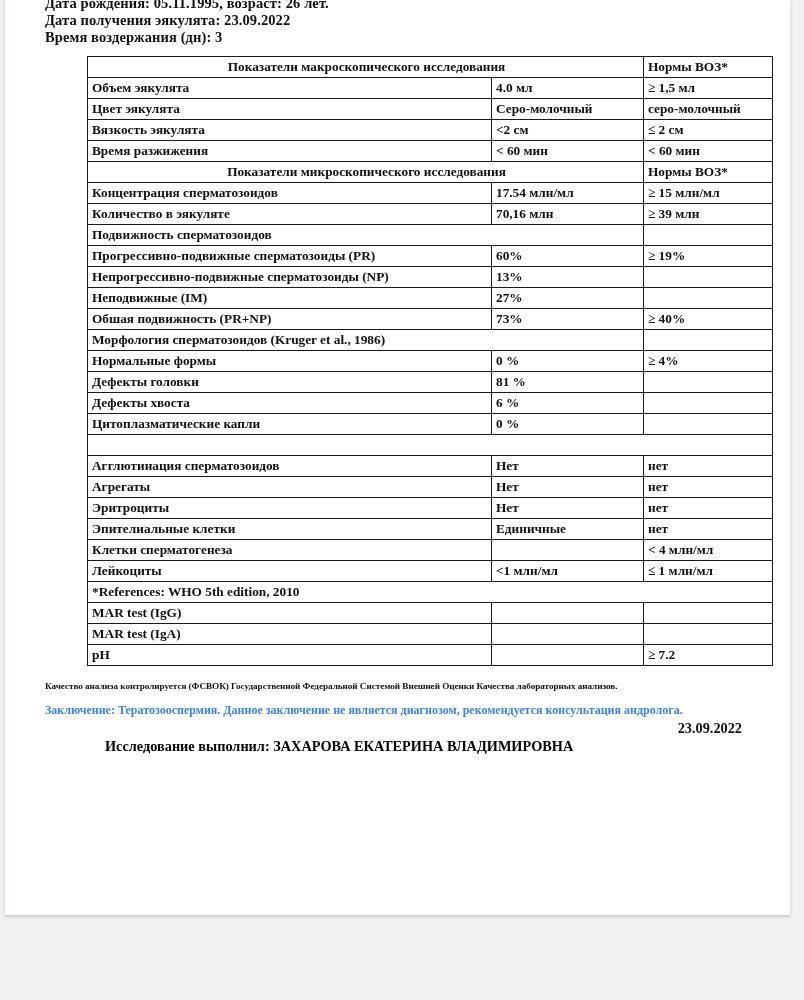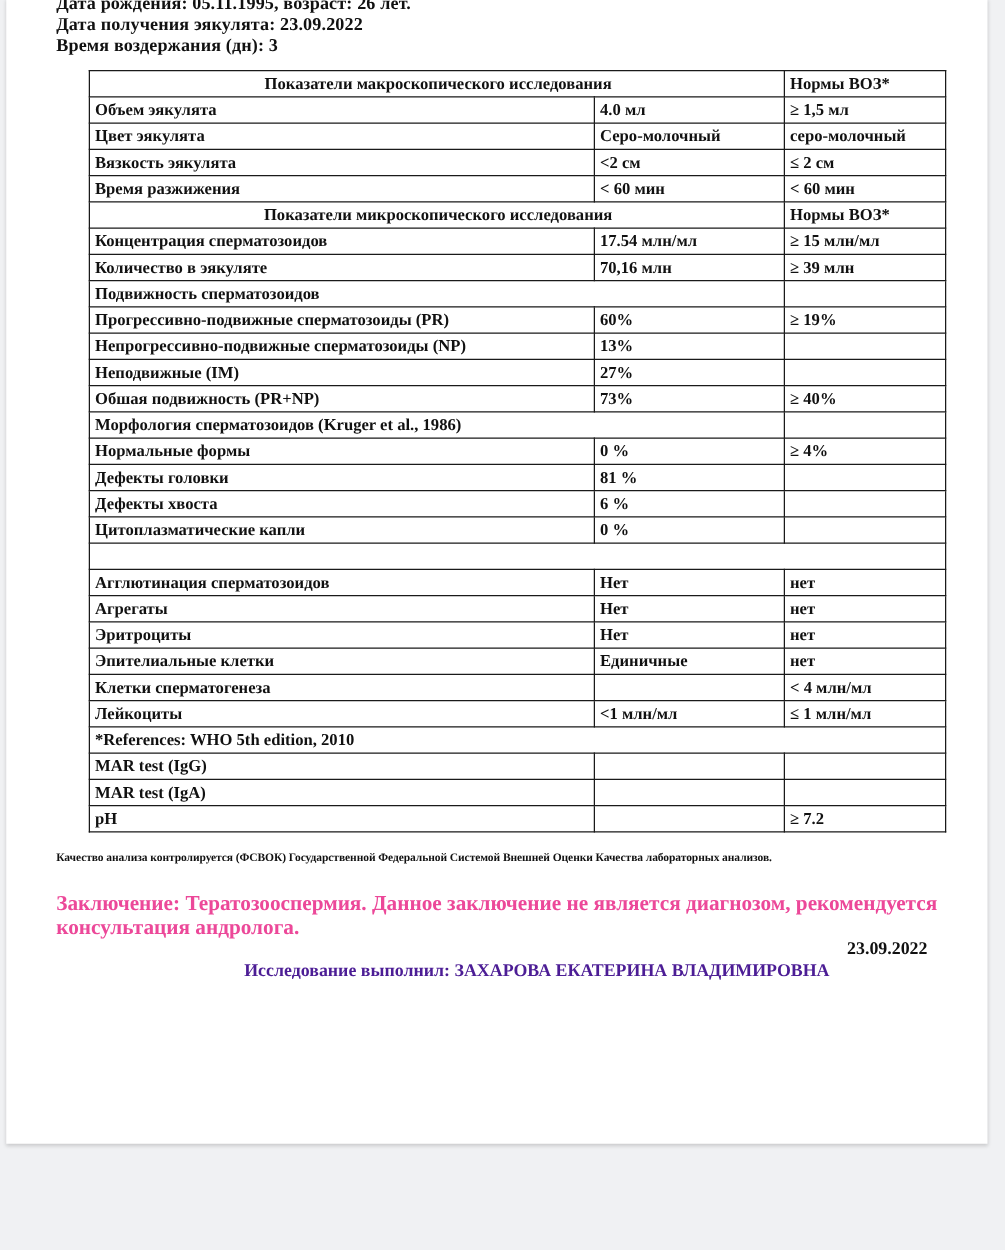--- a/index.html
+++ b/index.html
@@ -43,21 +43,21 @@
     letter-spacing: 0.1px;
   }
   .hdr-line.first { margin-top: -3px; }
 
   
   table.report {
     border-collapse: collapse;
     table-layout: fixed;
     width: 685px;
     margin-top: 10px;
-    margin-left: 26px;
+    margin-left: 42px;
   }
   table.report td {
     border: 1.4px solid #1a1a1a;
     font-weight: bold;
     font-size: 13.3px;
     line-height: 15px;
     color: #111;
     padding: 1px 2px 2px 4px;
     height: 17px;
     vertical-align: middle;
@@ -78,38 +78,38 @@
   
   .fineprint {
     font-size: 9.2px;
     font-weight: bold;
     line-height: 11.5px;
     color: #111;
     margin-top: 15px;
     letter-spacing: -0.05px;
   }
   .conclusion {
-    font-size: 17px;
+    font-size: 12px;
     font-weight: bold;
     line-height: 19px;
-    color: #ec4899;
-    margin-top: 20px;
+    color: #3b82f6;
+    margin-top: 8px;
   }
   .date-right {
     text-align: right;
     font-size: 14.3px;
     font-weight: bold;
     color: #111;
     padding-right: 12px;
   }
   .performer {
-    text-align: center;
+    text-align: left;
     font-size: 14.3px;
     font-weight: bold;
-    color: #4c1d95;
+    color: #000000;
     margin-top: 1px;
     padding-left: 60px;
   }
 </style>
 </head>
 <body>
 
 <div id="viewport">
   <div id="page">
     <div id="page-inner">

